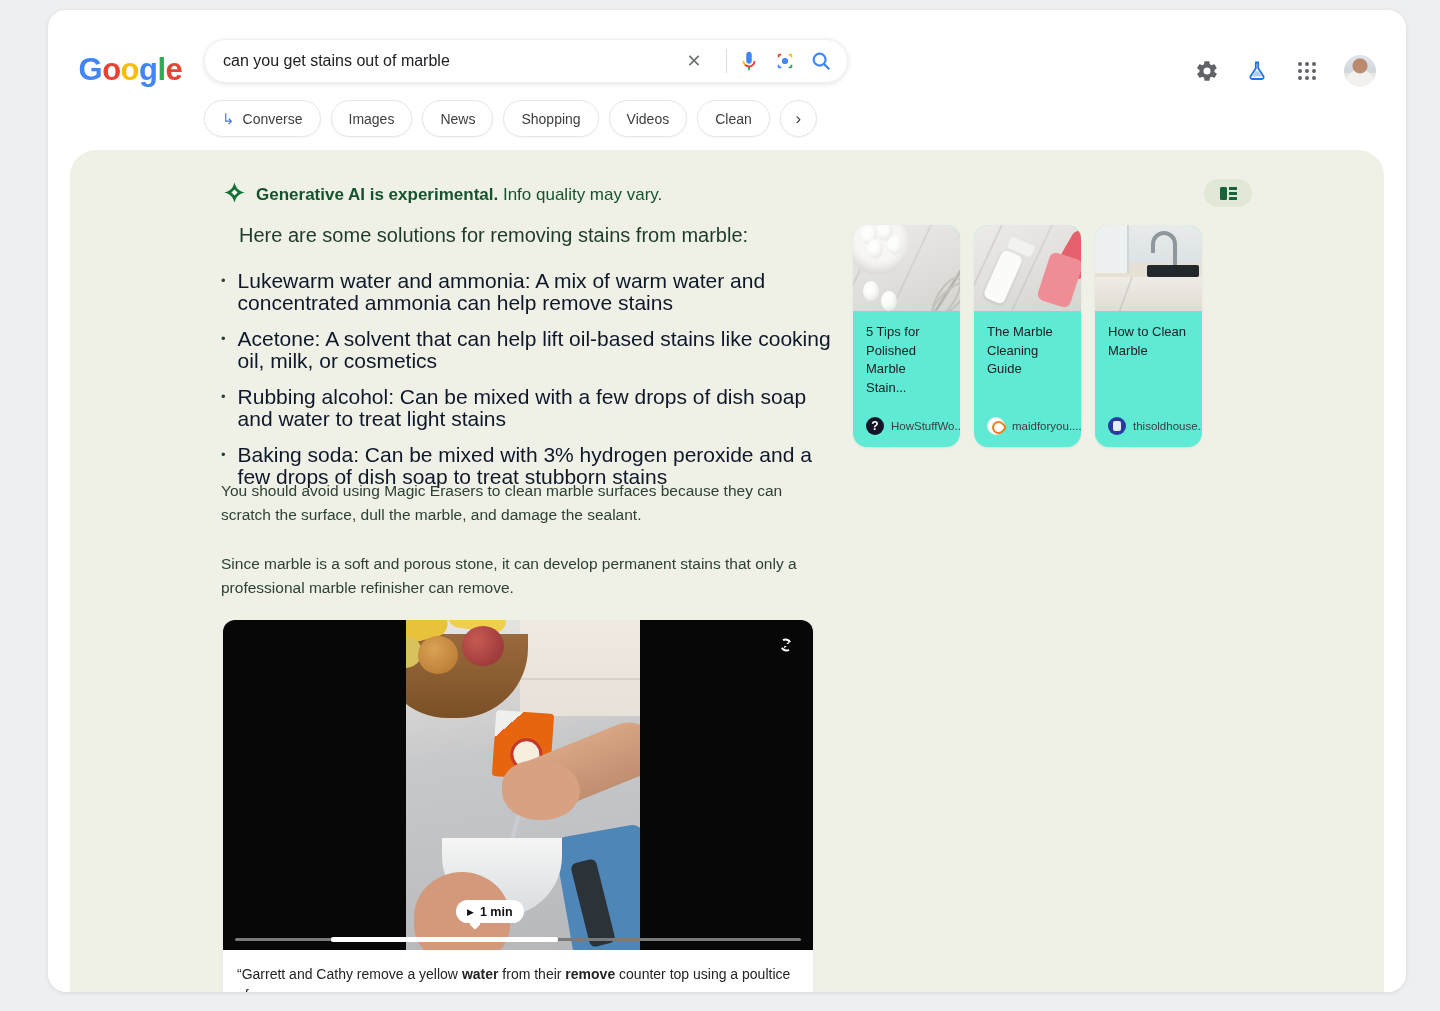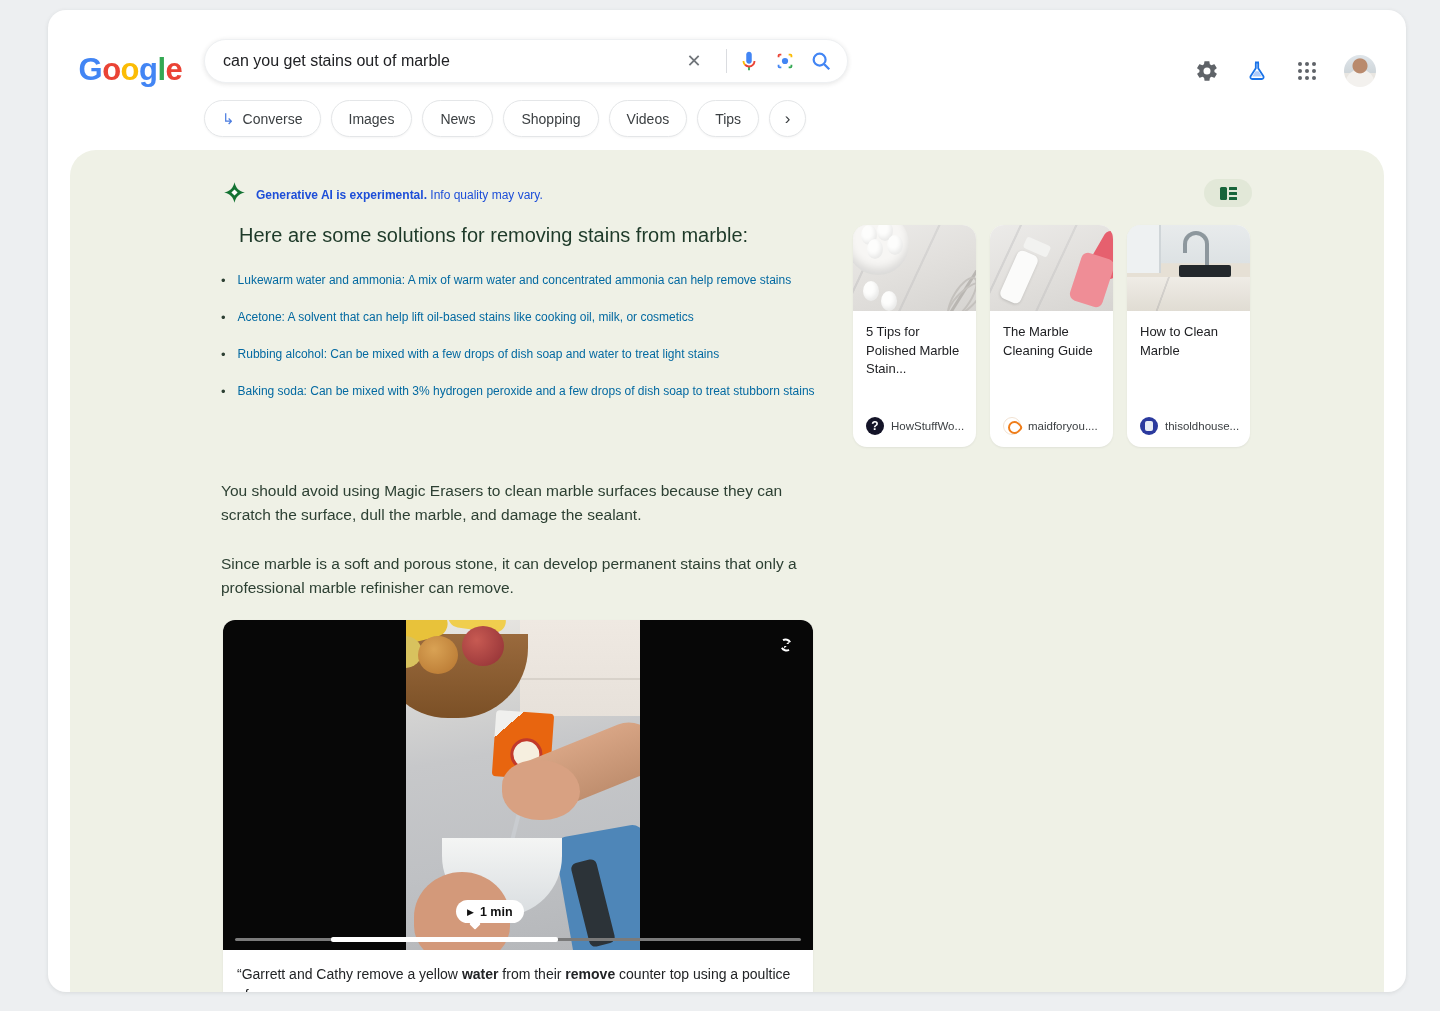--- a/index.html
+++ b/index.html
@@ -59,38 +59,38 @@
   }
   .chip .arr { color:#4c7de0; font-size:15px; }
   .chip.round { width:37px; padding:0; justify-content:center; border-radius:50%; color:#3c4043; font-size:17px; }
 
   
   .panel {
     position:absolute; left:22px; right:22px; top:140px; bottom:0;
     background:#eff1e6; border-radius:26px 26px 0 0;
   }
   .ai-banner { position:absolute; left:153px; top:31px; display:flex; align-items:center; gap:10px; }
-  .ai-banner .txt { font-size:12px; color:#1d4ed8; }
+  .ai-banner .txt { font-size:17px; color:#14532d; }
   .ai-banner .txt b { font-weight:700; }
   .view-toggle {
     position:absolute; right:132px; top:29px; width:48px; height:28px;
     background:#e2e8d8; border-radius:14px; cursor:pointer;
     display:flex; align-items:center; justify-content:center;
   }
   .vt-ico { display:flex; gap:2px; align-items:center; }
   .vt-ico .blk { width:7px; height:13px; background:#17643a; border-radius:1.5px; }
   .vt-ico .bars { display:flex; flex-direction:column; gap:2px; }
   .vt-ico .bars i { width:8px; height:3px; background:#17643a; border-radius:.5px; }
 
   .heading { position:absolute; left:169px; top:74px; width:640px; font-size:20px; color:#1e3a29; }
 
   .bullets { position:absolute; left:151px; top:120px; width:612px; }
   .bullets .bi { display:flex; gap:12px; margin-bottom:15px; }
   .bullets .dot { color:#2d4033; font-size:13px; line-height:22px; }
-  .bullets .bt { font-size:12px; line-height:21.5px; color:#0369a1; }
+  .bullets .bt { font-size:21px; line-height:21.5px; color:#0f172a; }
 
   .para { position:absolute; left:151px; width:606px; font-size:15.5px; line-height:24px; color:#2d4033; }
   .p1 { top:329px; } .p2 { top:402px; }
 
   
   .video-card {
     position:absolute; left:153px; top:470px; width:590px;
     background:#fff; border-radius:12px; overflow:hidden;
     box-shadow:0 1px 2px rgba(60,64,67,.1);
   }
@@ -131,21 +131,21 @@
 
   .progress { position:absolute; left:12px; right:12px; bottom:9px; height:3.5px; background:#7a7a7a; border-radius:2px; cursor:pointer; }
   .progress .seg { position:absolute; left:17%; width:40%; top:-0.75px; height:5px; background:#fff; border-radius:2px; }
 
   .caption { padding:14px 16px 18px 14px; font-size:14px; line-height:21px; color:#222426; }
   .caption b { font-weight:700; }
 
   
   .cards { position:absolute; left:783px; top:75px; display:flex; gap:14px; }
   .scard {
-    width:123px; height:222px; background:#ffffff; border-radius:14px; overflow:hidden;
+    width:107px; height:222px; background:#5eead4; border-radius:14px; overflow:hidden;
     box-shadow:0 1px 2px rgba(60,64,67,.08); cursor:pointer; position:relative;
   }
   .scard .img { position:relative; width:100%; height:86px; overflow:hidden; }
   .scard .title { padding:12px 12px 0 13px; font-size:13px; line-height:18.5px; color:#202124; }
   .src-row { position:absolute; left:13px; bottom:12px; display:flex; align-items:center; gap:7px; }
   .src-row .stxt { font-size:11.5px; color:#3c4043; }
   .fav { width:18px; height:18px; border-radius:50%; flex:0 0 auto; position:relative; }
   .fav-hsw { background:#141428; color:#fff; font-size:12px; font-weight:700; display:flex; align-items:center; justify-content:center; }
   .fav-toh { background:#2b3a9e; }
   .fav-toh:after { content:""; position:absolute; left:5px; top:4px; width:8px; height:10px; background:#e8ecf5; border-radius:2px; }
@@ -256,21 +256,21 @@
     <div class="chip">
         <span>News</span>
       </div>
     <div class="chip">
         <span>Shopping</span>
       </div>
     <div class="chip">
         <span>Videos</span>
       </div>
     <div class="chip">
-        <span>Tips</span>
+        <span>Clean</span>
       </div>
     <div class="chip round">
         <span>›</span>
       </div>
   </div>
 
   <div class="panel">
 
     <div class="ai-banner">
       <span>

